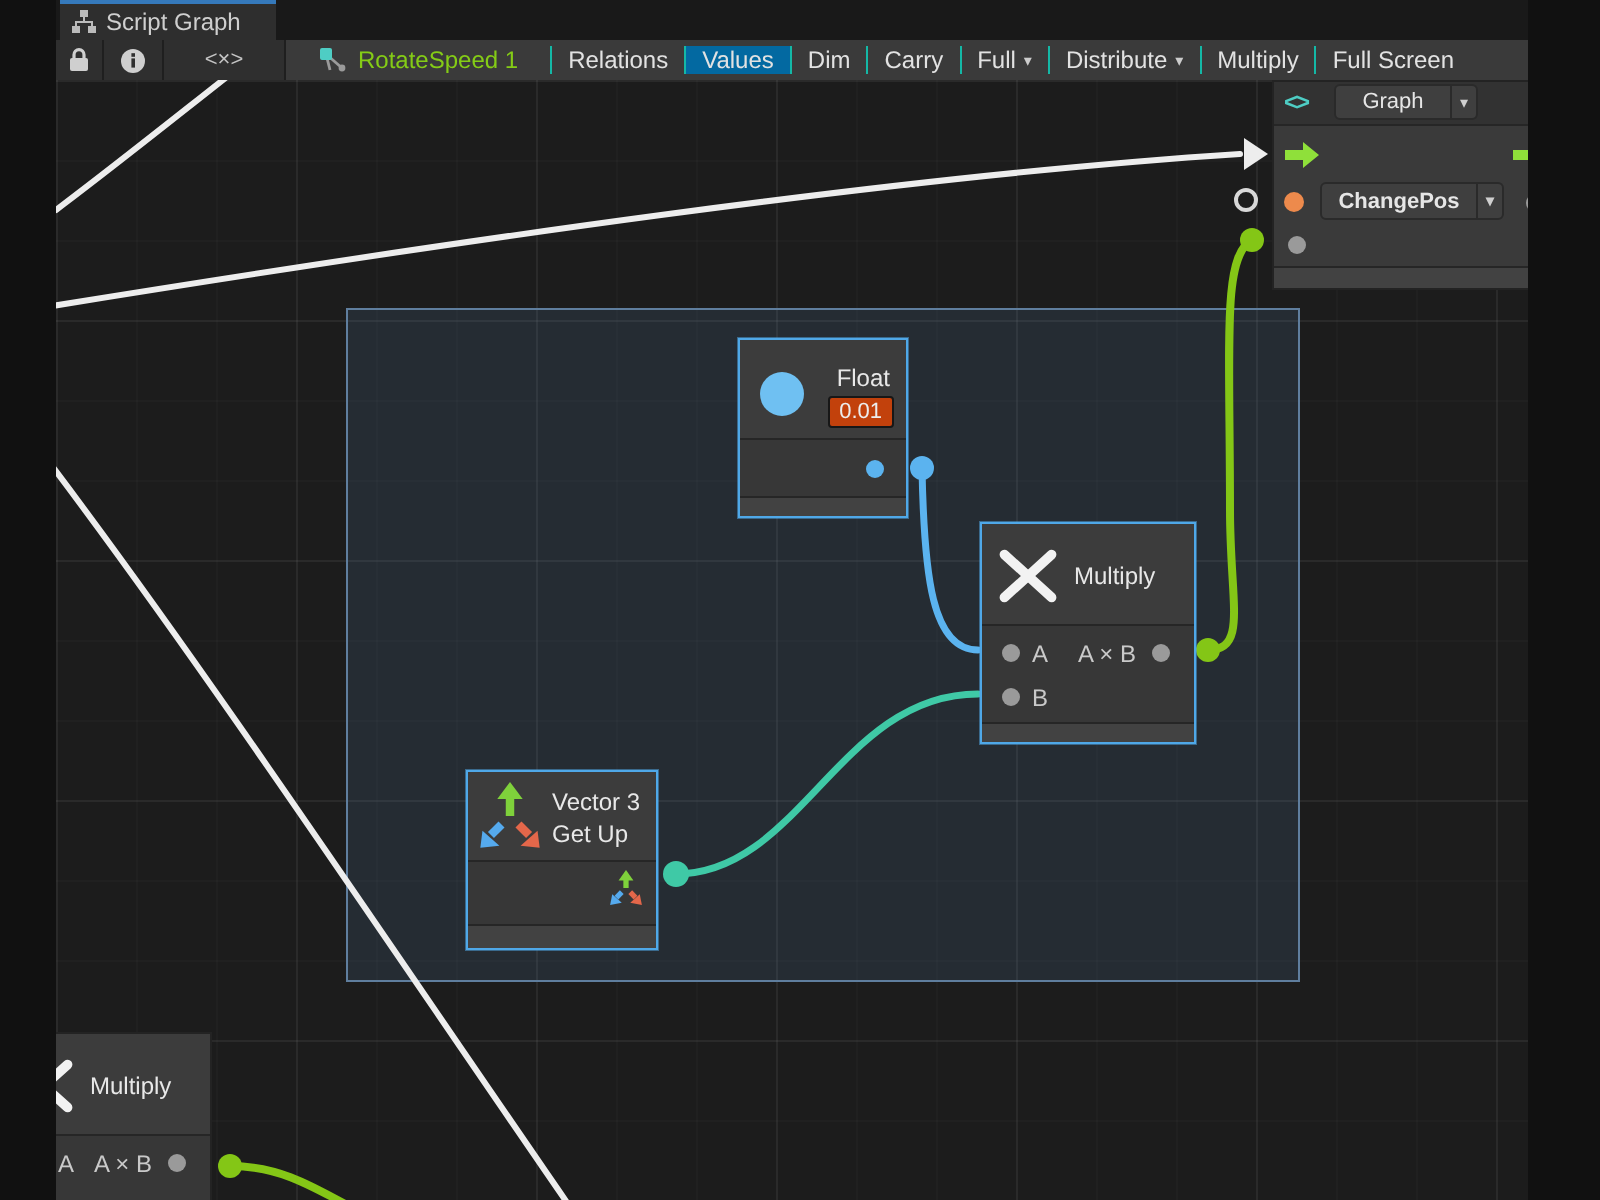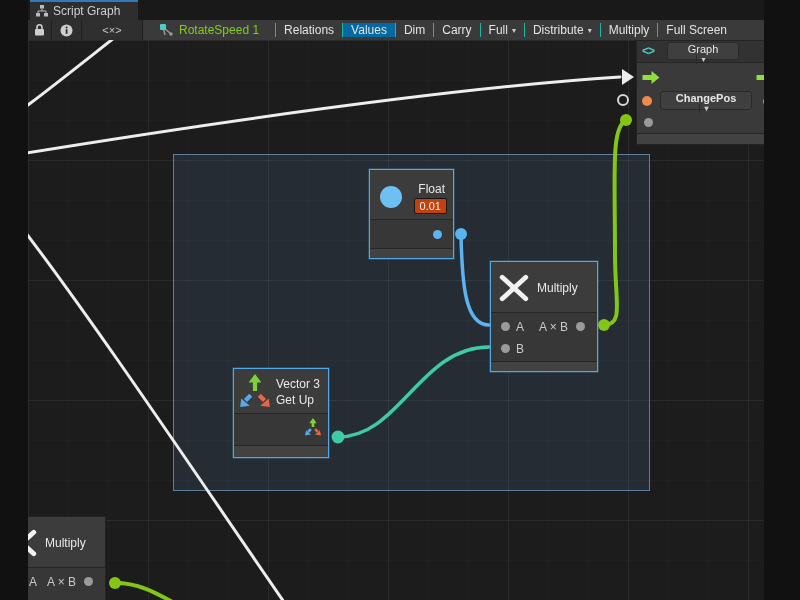--- a/index.html
+++ b/index.html
@@ -59,21 +59,21 @@
 
   
   .node { position:absolute; background:#373737; border:1px solid #232323; z-index:3;
     color:#e4e4e4; font-size:12px; }
   .node.selected { border:1px solid var(--accent-blue); box-shadow:0 0 0 0.5px rgba(79,168,232,.5); }
   .node-header { position:absolute; left:0; right:0; top:0; background:#3c3c3c; border-bottom:1px solid #262626; }
   .node-footer { position:absolute; left:0; right:0; bottom:0; background:#424242; border-top:1px solid #262626; }
   .port-dot { position:absolute; border-radius:50%; }
   .gray-dot { background:var(--port-gray); }
   .chip { position:absolute; display:flex; align-items:center; background:#3f3f3f; border:1px solid #2a2a2a;
-    border-radius:3px; font-size:11px; color:#e6e6e6; height:19px;flex-direction:column; }
+    border-radius:3px; font-size:11px; color:#e6e6e6; height:19px; }
   .chip .chip-label { padding:0 6px; flex:1; text-align:center; }
   .chip .chip-caret { border-left:1px solid #2a2a2a; padding:0 4px; font-size:8px; color:#cfcfcf;
     display:flex; align-items:center; height:100%; }
   .value-field { position:absolute; background:#c2410c; border:1px solid #171717; border-radius:2px;
     color:#ececec; font-size:11px; padding:1px 5px; }
   .plabel { position:absolute; color:#c9c9c9; font-size:12px; }
   .ntitle { position:absolute; color:#e8e8e8; font-size:12px; }
 </style>
 </head>
 <body>
@@ -229,21 +229,21 @@
       </div>
       <div class="port-dot gray-dot" style="left:10px; top:60px; width:9px; height:9px;"></div>
       <span class="plabel" style="left:25px; top:58px;">A</span>
       <span class="plabel" style="left:48px; top:58px;">A × B</span>
       <div class="port-dot gray-dot" style="left:85px; top:60px; width:9px; height:9px;"></div>
       <div class="port-dot gray-dot" style="left:10px; top:82px; width:9px; height:9px;"></div>
       <span class="plabel" style="left:25px; top:80px;">B</span>
       <div class="node-footer" style="height:10px;"></div>
     </div>
 
-    <div class="node selected" style="left:205px; top:328px; width:96px; height:90px;">
+    <div class="node selected" style="left:205px; top:345px; width:96px; height:90px;">
       <div class="node-header" style="height:45px;">
         <svg width="32" height="36" viewBox="0 0 30 34" style="position:absolute; left:5px; top:4px;">
           <line x1="15" y1="17" x2="15" y2="8" stroke="#7fd13b" stroke-width="4"></line>
           <polygon points="9,9 15,1 21,9" fill="#7fd13b"></polygon>
           <line x1="11" y1="21" x2="6" y2="26" stroke="#55aaee" stroke-width="4"></line>
           <polygon points="1,32 2,24 10,31" fill="#55aaee"></polygon>
           <line x1="19" y1="21" x2="24" y2="26" stroke="#e4674a" stroke-width="4"></line>
           <polygon points="29,32 28,24 20,31" fill="#e4674a"></polygon>
         </svg>
         <span class="ntitle" style="left:42px; top:8px;">Vector 3</span>

